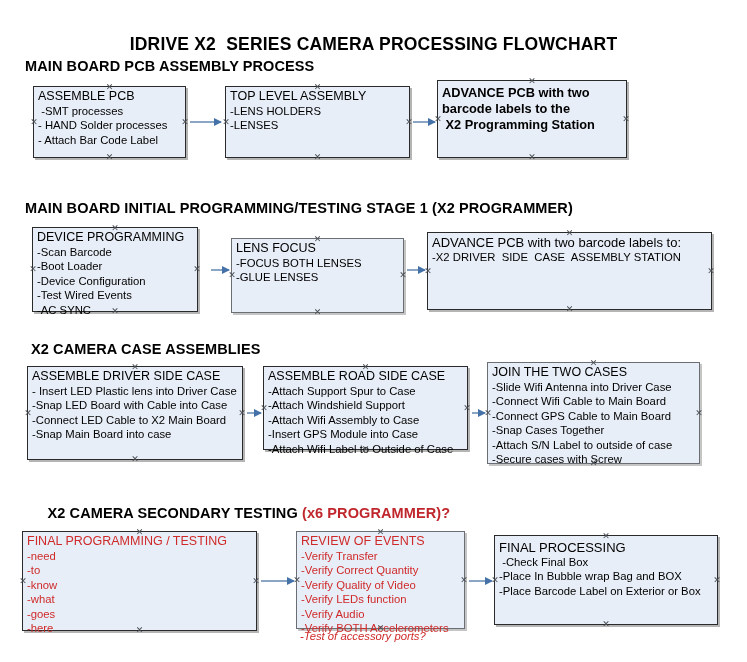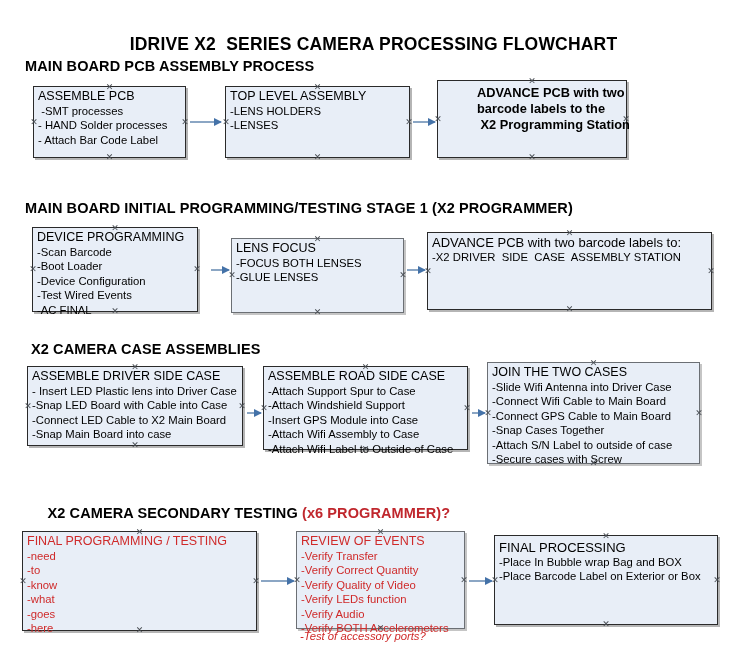--- a/index.html
+++ b/index.html
@@ -89,21 +89,20 @@
   .box.red .box-line {
     color: #cf2a2a;
   }
   .box-title.redtitle { color: #cf2a2a; }
 
   .title-bold-mixed {
     font-size: 12.8px;
     font-weight: bold;
     line-height: 16px;
     white-space: pre;
-    margin-left: 35px;
   }
 
   
   .overflow-line {
     position: absolute;
     font-size: 11.3px;
     line-height: 14.4px;
     color: #cf2a2a;
     white-space: pre;
   }
@@ -200,21 +199,21 @@
 
   <div class="section-head" style="left:25px; top:200px;">MAIN BOARD INITIAL PROGRAMMING/TESTING STAGE 1 (X2 PROGRAMMER)</div>
 
   <div class="box" style="left:32px; top:227px; width:166px; height:85px;">
     <div class="box-body">
       <div class="box-title">DEVICE PROGRAMMING</div>
       <div class="box-line">-Scan Barcode</div>
       <div class="box-line">-Boot Loader</div>
       <div class="box-line">-Device Configuration</div>
       <div class="box-line">-Test Wired Events</div>
-      <div class="box-line">-AC FINAL</div>
+      <div class="box-line">-AC SYNC</div>
     </div>
     <span class="handle" style="left:50%; top:0;"></span>
     <span class="handle" style="left:50%; top:100%;"></span>
     <span class="handle" style="left:0; top:50%;"></span>
     <span class="handle" style="left:100%; top:50%;"></span>
   </div>
 
   <div class="conn" style="left:211px; top:269px; width:18px;"></div>
 
   <div class="box gray-edge" style="left:231px; top:238px; width:173px; height:75px;padding-left:32px;">
@@ -237,43 +236,43 @@
       <div class="box-line">-X2 DRIVER  SIDE  CASE  ASSEMBLY STATION</div>
     </div>
     <span class="handle" style="left:50%; top:0;"></span>
     <span class="handle" style="left:50%; top:100%;"></span>
     <span class="handle" style="left:0; top:50%;"></span>
     <span class="handle" style="left:100%; top:50%;"></span>
   </div>
 
   <div class="section-head" style="left:31px; top:341px;">X2 CAMERA CASE ASSEMBLIES</div>
 
-  <div class="box" style="left:27px; top:366px; width:216px; height:80px;">
+  <div class="box" style="left:27px; top:366px; width:216px; height:94px;">
     <div class="box-body">
       <div class="box-title">ASSEMBLE DRIVER SIDE CASE</div>
       <div class="box-line">- Insert LED Plastic lens into Driver Case</div>
       <div class="box-line">-Snap LED Board with Cable into Case</div>
       <div class="box-line">-Connect LED Cable to X2 Main Board</div>
       <div class="box-line">-Snap Main Board into case</div>
     </div>
     <span class="handle" style="left:50%; top:0;"></span>
     <span class="handle" style="left:50%; top:100%;"></span>
     <span class="handle" style="left:0; top:50%;"></span>
     <span class="handle" style="left:100%; top:50%;"></span>
   </div>
 
   <div class="conn" style="left:247px; top:412px; width:14px;"></div>
 
   <div class="box" style="left:263px; top:366px; width:205px; height:84px;">
     <div class="box-body">
       <div class="box-title">ASSEMBLE ROAD SIDE CASE</div>
       <div class="box-line">-Attach Support Spur to Case</div>
       <div class="box-line">-Attach Windshield Support</div>
+      <div class="box-line">-Attach Wifi Assembly to Case</div>
       <div class="box-line">-Insert GPS Module into Case</div>
-      <div class="box-line">-Attach Wifi Assembly to Case</div>
       <div class="box-line">-Attach Wifi Label to Outside of Case</div>
     </div>
     <span class="handle" style="left:50%; top:0;"></span>
     <span class="handle" style="left:50%; top:100%;"></span>
     <span class="handle" style="left:0; top:50%;"></span>
     <span class="handle" style="left:100%; top:50%;"></span>
   </div>
 
   <div class="conn" style="left:472px; top:412px; width:13px;"></div>
 
@@ -330,20 +329,21 @@
     <span class="handle" style="left:0; top:50%;"></span>
     <span class="handle" style="left:100%; top:50%;"></span>
   </div>
   <div class="overflow-line" style="left:300px; top:629px;font-style:italic;">-Test of accessory ports?</div>
 
   <div class="conn" style="left:469px; top:580px; width:23px;"></div>
 
   <div class="box" style="left:494px; top:535px; width:224px; height:90px;">
     <div class="box-body" style="top:4px;">
       <div class="box-title big">FINAL PROCESSING</div>
+      <div class="box-line"> -Check Final Box</div>
       <div class="box-line">-Place In Bubble wrap Bag and BOX</div>
       <div class="box-line">-Place Barcode Label on Exterior or Box</div>
     </div>
     <span class="handle" style="left:50%; top:0;"></span>
     <span class="handle" style="left:50%; top:100%;"></span>
     <span class="handle" style="left:0; top:50%;"></span>
     <span class="handle" style="left:100%; top:50%;"></span>
   </div>
 
 </div>

